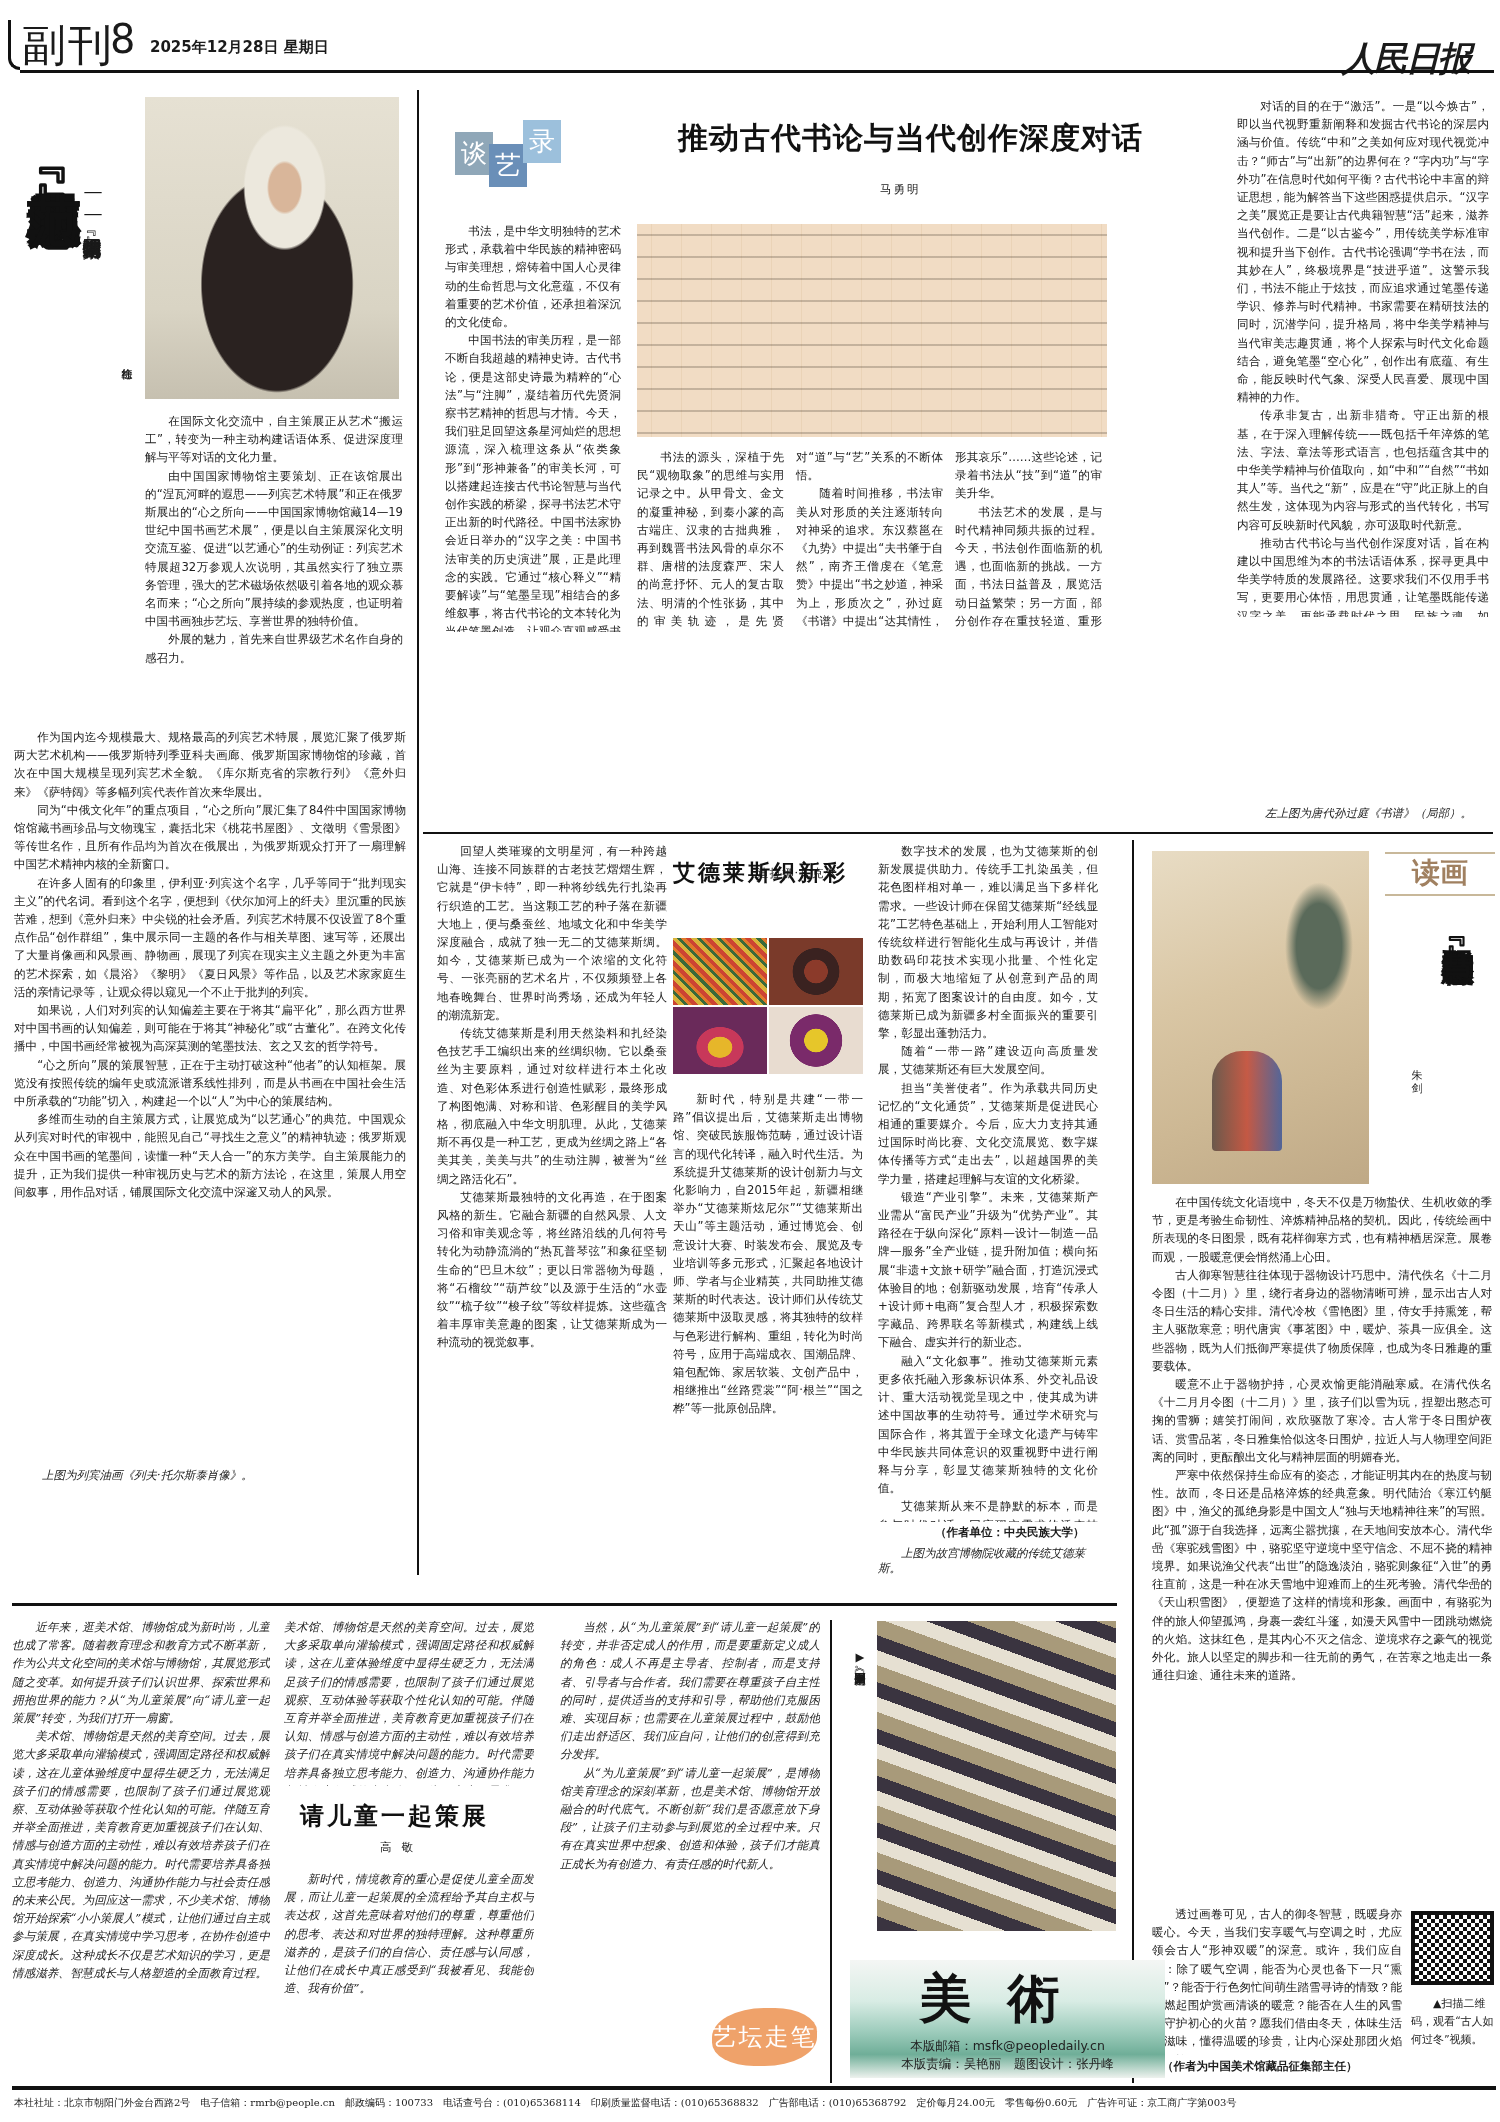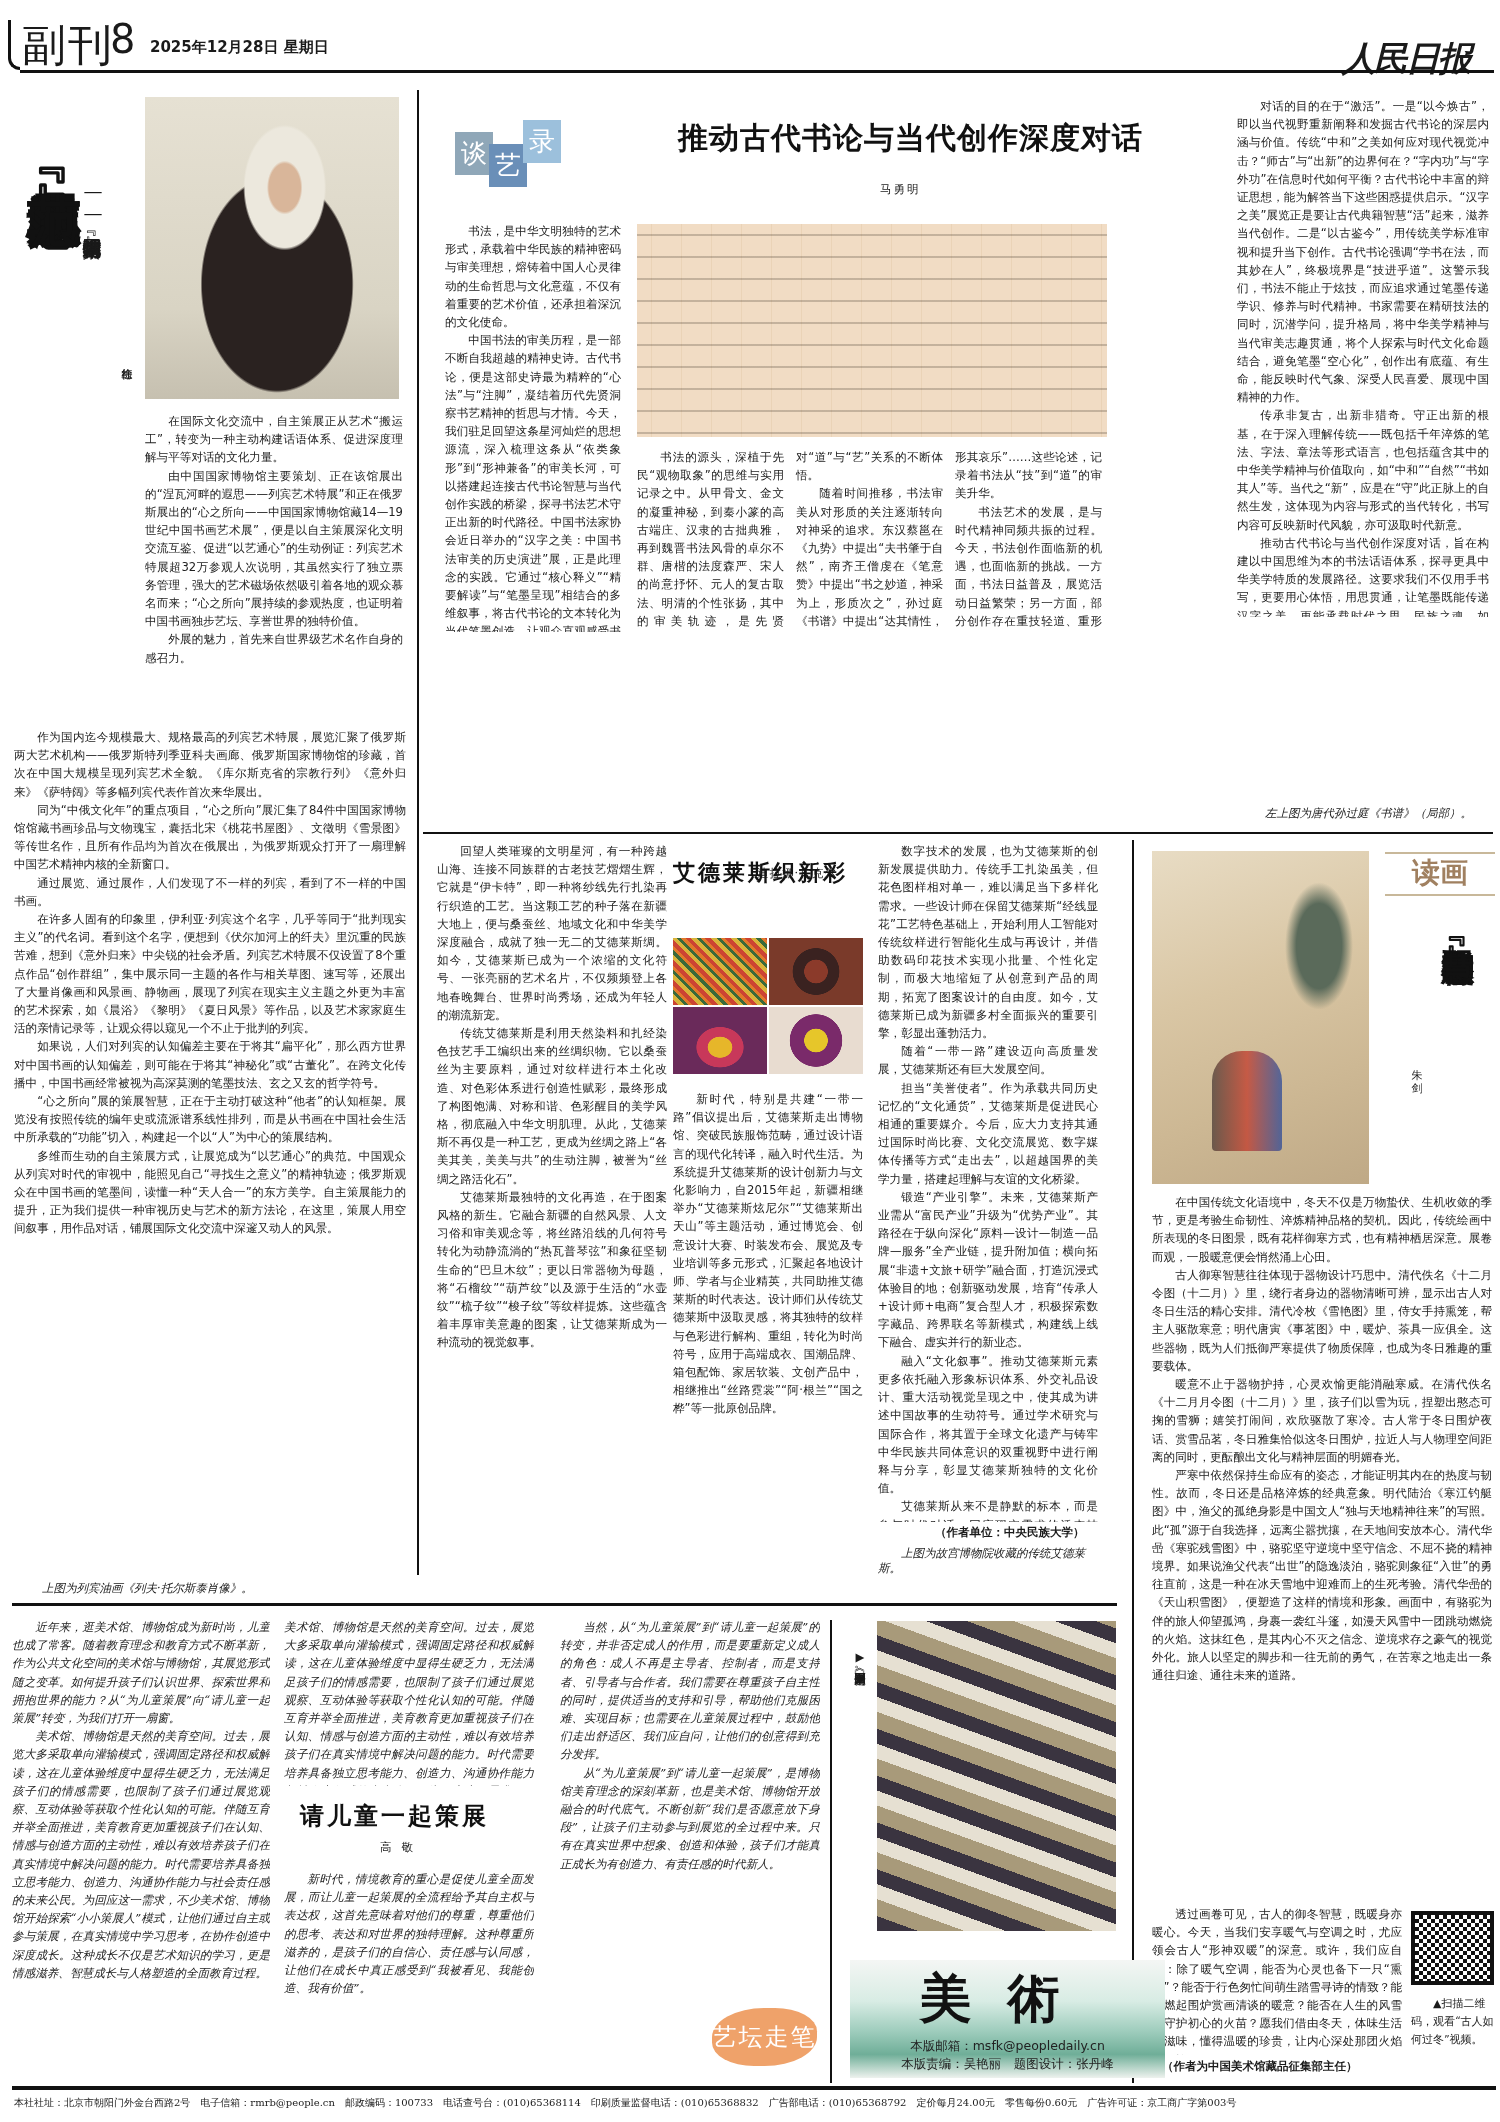--- a/index.html
+++ b/index.html
@@ -76,27 +76,26 @@
 <div class="abs img-tolstoy" title="列宾油画《列夫·托尔斯泰肖像》"></div>
 
 <div class="abs body-text" style="left:145px; top:412px; width:258px; height:312px;">
   <p>在国际文化交流中，自主策展正从艺术“搬运工”，转变为一种主动构建话语体系、促进深度理解与平等对话的文化力量。</p>
   <p>由中国国家博物馆主要策划、正在该馆展出的“涅瓦河畔的遐思——列宾艺术特展”和正在俄罗斯展出的“心之所向——中国国家博物馆藏14—19世纪中国书画艺术展”，便是以自主策展深化文明交流互鉴、促进“以艺通心”的生动例证：列宾艺术特展超32万参观人次说明，其虽然实行了独立票务管理，强大的艺术磁场依然吸引着各地的观众慕名而来；“心之所向”展持续的参观热度，也证明着中国书画独步艺坛、享誉世界的独特价值。</p>
   <p>外展的魅力，首先来自世界级艺术名作自身的感召力。</p>
 </div>
 <div class="abs body-text" style="left:14px; top:728px; width:392px; height:820px;">
   <p>作为国内迄今规模最大、规格最高的列宾艺术特展，展览汇聚了俄罗斯两大艺术机构——俄罗斯特列季亚科夫画廊、俄罗斯国家博物馆的珍藏，首次在中国大规模呈现列宾艺术全貌。《库尔斯克省的宗教行列》《意外归来》《萨特阔》等多幅列宾代表作首次来华展出。</p>
   <p>同为“中俄文化年”的重点项目，“心之所向”展汇集了84件中国国家博物馆馆藏书画珍品与文物瑰宝，囊括北宋《桃花书屋图》、文徵明《雪景图》等传世名作，且所有作品均为首次在俄展出，为俄罗斯观众打开了一扇理解中国艺术精神内核的全新窗口。</p>
-  <p>通过展览、通过展作，人们发现了不一样的列宾，看到了不一样的中国书画。</p>
   <p>在许多人固有的印象里，伊利亚·列宾这个名字，几乎等同于“批判现实主义”的代名词。看到这个名字，便想到《伏尔加河上的纤夫》里沉重的民族苦难，想到《意外归来》中尖锐的社会矛盾。列宾艺术特展不仅设置了8个重点作品“创作群组”，集中展示同一主题的各作与相关草图、速写等，还展出了大量肖像画和风景画、静物画，展现了列宾在现实主义主题之外更为丰富的艺术探索，如《晨浴》《黎明》《夏日风景》等作品，以及艺术家家庭生活的亲情记录等，让观众得以窥见一个不止于批判的列宾。</p>
   <p>如果说，人们对列宾的认知偏差主要在于将其“扁平化”，那么西方世界对中国书画的认知偏差，则可能在于将其“神秘化”或“古董化”。在跨文化传播中，中国书画经常被视为高深莫测的笔墨技法、玄之又玄的哲学符号。</p>
   <p>“心之所向”展的策展智慧，正在于主动打破这种“他者”的认知框架。展览没有按照传统的编年史或流派谱系线性排列，而是从书画在中国社会生活中所承载的“功能”切入，构建起一个以“人”为中心的策展结构。</p>
   <p>多维而生动的自主策展方式，让展览成为“以艺通心”的典范。中国观众从列宾对时代的审视中，能照见自己“寻找生之意义”的精神轨迹；俄罗斯观众在中国书画的笔墨间，读懂一种“天人合一”的东方美学。自主策展能力的提升，正为我们提供一种审视历史与艺术的新方法论，在这里，策展人用空间叙事，用作品对话，铺展国际文化交流中深邃又动人的风景。</p>
 </div>
-<div class="abs serif" style="left:42px; top:1581px; font-size:11.5px; font-style:italic;">上图为列宾油画《列夫·托尔斯泰肖像》。</div>
+<div class="abs serif" style="left:42px; top:1468px; font-size:11.5px; font-style:italic;">上图为列宾油画《列夫·托尔斯泰肖像》。</div>
 <div class="rule-v" style="left:417px; top:90px; height:1485px;"></div>
 
 <div class="abs titlebox-bg"></div>
 <div class="abs badge-tanyilu">
   <span style="left:0; top:14px; background:#8fa7b8;">谈</span>
   <span style="left:34px; top:26px; background:#6a8fb8;">艺</span>
   <span style="left:68px; top:2px; background:#9cc0dc;">录</span>
 </div>
 <div class="abs headline-main" style="left:678px; top:118px; font-size:30px; letter-spacing:1px;">推动古代书论与当代创作深度对话</div>
 <div class="abs serif" style="left:880px; top:182px; font-size:11.5px; letter-spacing:2px;">马勇明</div>

